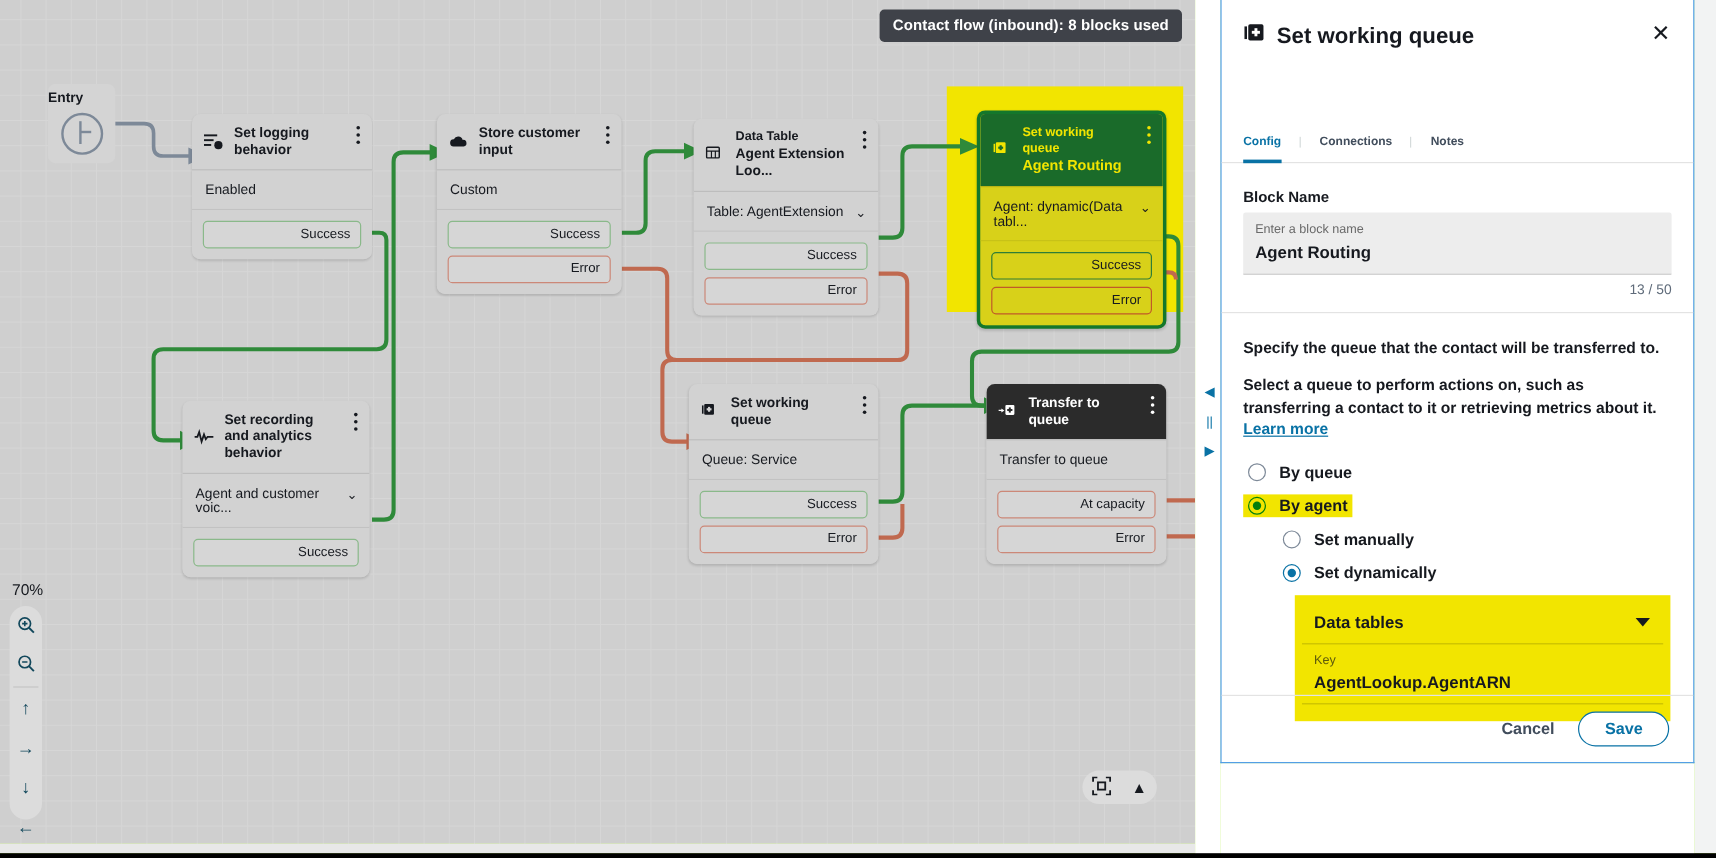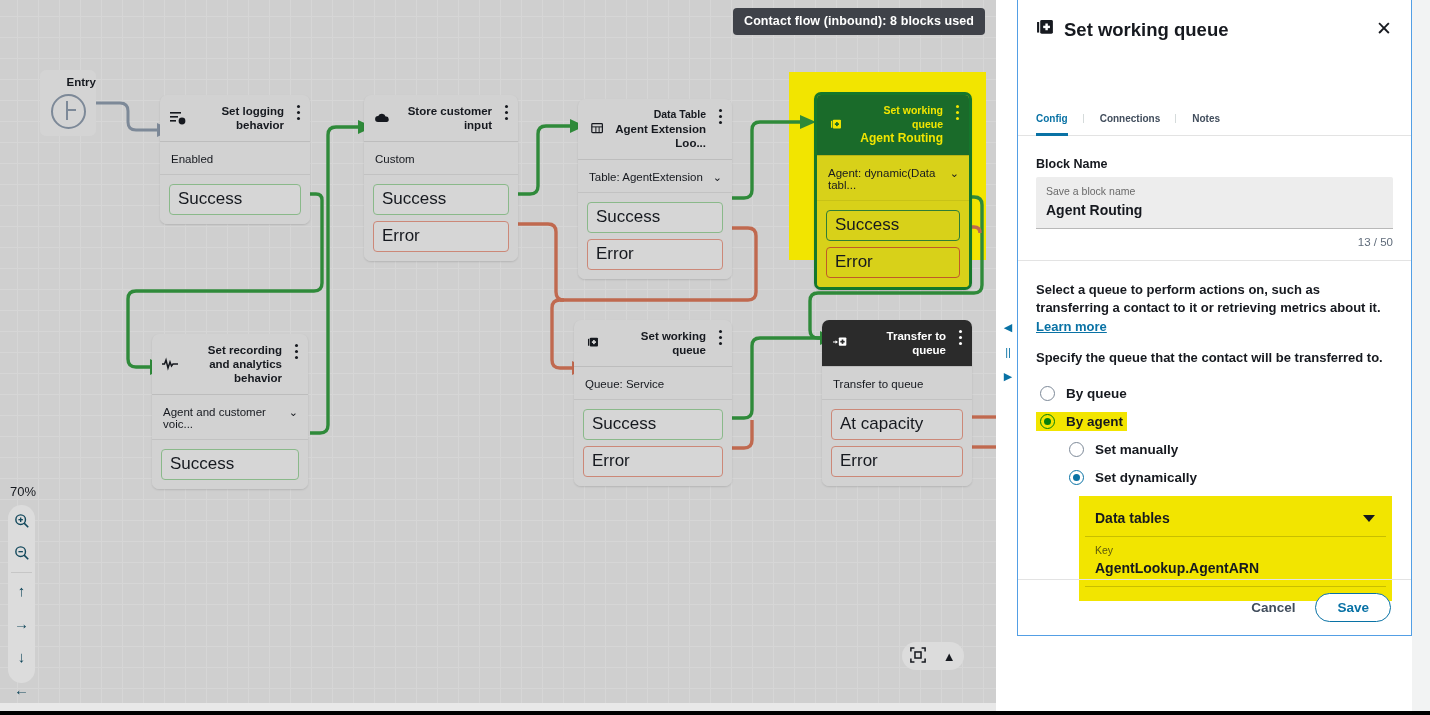--- a/index.html
+++ b/index.html
@@ -38,42 +38,42 @@
     padding:6px 11px 7px 11px;border-radius:4px;
     letter-spacing:.1px;white-space:nowrap;
   }
 
   
   .entry{
     position:absolute;left:40px;top:70px;width:56px;height:66px;
     background:#d4d4d4;border-radius:6px;
   }
   .entry-label{
-    position:absolute;left:0;top:6px;width:56px;text-align:right;
+    position:absolute;left:0;top:6px;width:56px;text-align:left;
     font-size:11.5px;font-weight:700;color:#16191f;
   }
   .entry-circle{
     position:absolute;left:11px;top:24px;width:31px;height:31px;
     border:2px solid #7d8998;border-radius:50%;
   }
   .entry-circle:after{
     content:"";position:absolute;left:13px;top:5px;width:2px;height:19px;background:#7d8998;
   }
   .entry-circle:before{
     content:"";position:absolute;left:14px;top:13px;width:9px;height:2px;background:#7d8998;
   }
 
   
   .block{
     position:absolute;background:#d2d2d2;border-radius:7px;
     box-shadow:0 1px 2px rgba(0,0,0,.13);
     overflow:hidden;
   }
   .bhead{
-    position:relative;padding:9px 26px 9px 11px;min-height:20px;text-align:right;
+    position:relative;padding:9px 26px 9px 11px;min-height:20px;
   }
   .bhead .bicon{
     position:absolute;left:10px;top:50%;transform:translateY(-50%);
     width:16px;height:16px;color:#16191f;
   }
   .bhead-text{margin-left:24px;}
   .btitle{font-size:11.5px;font-weight:700;color:#16191f;line-height:1.22;}
   .bsub{font-size:11.5px;font-weight:700;color:#16191f;line-height:1.25;}
   .bkicker{font-size:10.5px;font-weight:600;color:#16191f;line-height:1.3;}
   .kebab{
@@ -81,22 +81,22 @@
   }
   .kebab i{display:block;width:3px;height:3px;border-radius:50%;background:#16191f;margin-bottom:3px;}
   .bbody{
     border-top:1px solid #bdbdbd;background:#d2d2d2;
     padding:11px 11px 9px 11px;position:relative;
     font-size:11.5px;color:#16191f;
   }
   .bbody .chev{position:absolute;right:10px;top:11px;font-size:11px;color:#16191f;}
   .ports{padding:0 9px 9px 9px;background:#d2d2d2;border-top:1px solid #c2c2c2;padding-top:9px;}
   .port{
-    border-radius:4px;background:#d6d6d6;font-size:17px;color:#16191f;
-    padding:4px 8px 5px 8px;margin-bottom:6px;
+    border-radius:4px;background:#d6d6d6;font-size:11px;color:#16191f;
+    padding:4px 8px 5px 8px;margin-bottom:6px;text-align:right;
   }
   .port:last-child{margin-bottom:0;}
   .port.success{border:1px solid #8ab98a;}
   .port.error{border:1px solid #cc8878;}
   .port.neutral{border:1px solid #cc8878;}
 
   
   .block.dark .bhead{background:#2b2b2b;}
   .block.dark .btitle{color:#ffffff;}
   .block.dark .bhead .bicon{color:#ffffff;}
@@ -532,34 +532,34 @@
         <span class="divider"></span>
       </div>
       <div class="tab">
         <span>Notes</span>
       </div>
     </div>
 
     <div class="p-section">
       <div class="p-label">Block Name</div>
       <div class="field">
-        <div class="flabel">Save a block name</div>
+        <div class="flabel">Enter a block name</div>
         <div class="fvalue">Agent Routing</div>
       </div>
       <div class="counter">13 / 50</div>
     </div>
 
     <div class="p-divider"></div>
 
     <div class="p-body">
+      <div class="p-text">Specify the queue that the contact will be transferred to.</div>
       <div class="p-text">
         <span>Select a queue to perform actions on, such as transferring a contact to it or retrieving metrics about it.</span>
         <a class="p-link" href="#">Learn more</a>
       </div>
-      <div class="p-text">Specify the queue that the contact will be transferred to.</div>
 
       <div style="margin-top:16px;">
         <div class="radio-row">
           <span class="radio"></span>
           <span class="radio-label">By queue</span>
         </div>
         <div class="radio-row hl">
           <span class="radio on green"></span>
           <span class="radio-label">By agent</span>
         </div>

